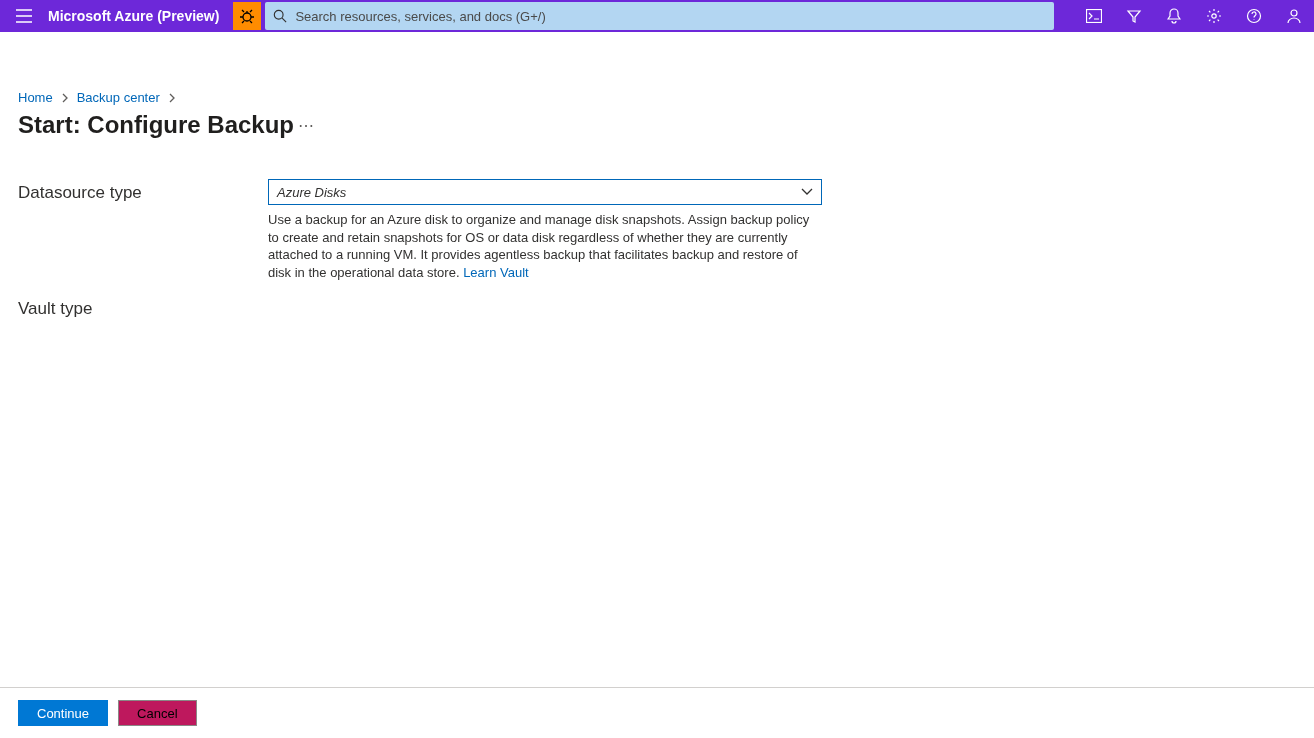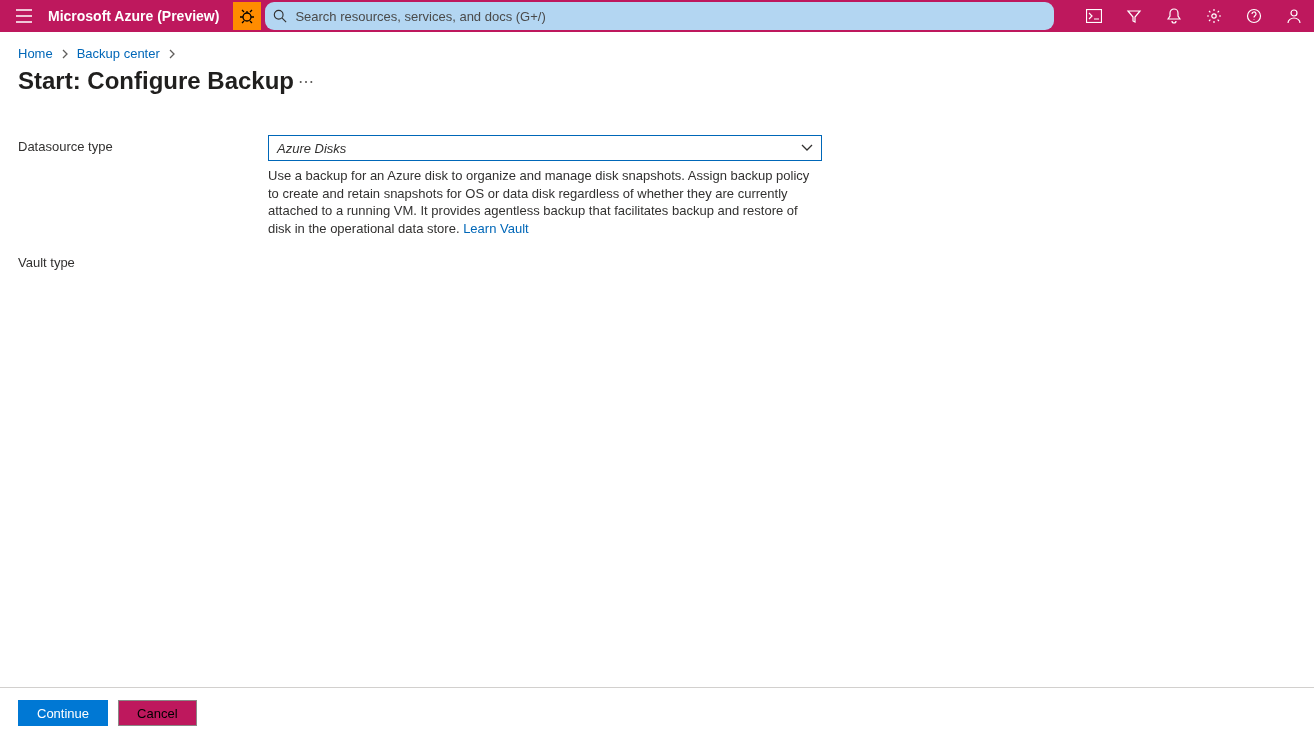--- a/index.html
+++ b/index.html
@@ -1,40 +1,40 @@
 <!DOCTYPE html>
 <html><head>
 <meta charset="utf-8">
 <style>
   * { box-sizing: border-box; margin: 0; padding: 0; }
   html, body { height: 100%; font-family: "Segoe UI", -apple-system, Arial, sans-serif; font-size: 13px; color: #323130; overflow: hidden; }
   body { display: flex; flex-direction: column; width: 1314px; height: 738px; background: #fff; }
 
   
-  .topbar { display: flex; align-items: center; height: 32px; background: #be185d; color: #fff; }
+  .topbar { display: flex; align-items: center; height: 32px; background: #6d28d9; color: #fff; }
   .hamburger { width: 48px; display: flex; align-items: center; justify-content: center; height: 100%; }
   .brand { font-size: 14px; font-weight: 600; padding: 0 10px 0 0; white-space: nowrap; }
   .bug-btn { width: 28px; height: 28px; background: #ff8c00; display: flex; align-items: center; justify-content: center; margin: 0 4px; }
-  .search { flex: 1; display: flex; align-items: center; height: 28px; background: #b3d6f2; border-radius: 9px; padding: 0 8px; margin-right: 20px; }
+  .search { flex: 1; display: flex; align-items: center; height: 28px; background: #b3d6f2; border-radius: 2px; padding: 0 8px; margin-right: 20px; }
   .search input { flex: 1; border: none; background: transparent; color: #323130; font-size: 13px; outline: none; padding-left: 8px; }
   .search input::placeholder { color: #4a4a4a; }
   .top-icons { display: flex; align-items: center; height: 100%; }
   .top-icons > div { width: 40px; height: 100%; display: flex; align-items: center; justify-content: center; }
 
   
-  .page { flex: 1; padding: 14px 18px 0 18px; overflow: auto; }
+  .page { flex: 1; padding: 14px 18px 0 18px; overflow: auto; margin-top: 44px; }
   .breadcrumb { display: flex; align-items: center; gap: 8px; font-size: 13px; color: #0067b8; margin-bottom: 6px; }
   .breadcrumb .sep { color: #605e5c; }
   .breadcrumb a { color: #0067b8; text-decoration: none; }
   .page-title-row { display: flex; align-items: center; gap: 4px; margin-bottom: 40px; }
   h1.page-title { font-size: 24px; font-weight: 600; color: #201f1e; }
   .ellipsis { color: #605e5c; font-size: 16px; letter-spacing: 1px; }
 
   .form-row { display: flex; align-items: flex-start; margin-bottom: 14px; }
-  .form-label { width: 250px; font-size: 13px; color: #323130; padding-top: 4px; }
+  .form-label { width: 250px; font-size: 17px; color: #323130; padding-top: 4px; }
   .form-control { width: 554px; }
   .description { width: 554px; font-size: 13px; color: #323130; line-height: 1.35; margin-top: 6px; }
   .description .link { color: #0067b8; text-decoration: none; }
 
   .select { height: 26px; border: 1px solid #0067b8; display: flex; align-items: center; justify-content: space-between; padding: 0 8px; background: #fff; }
   .select.disabled { border: 1px solid #c8c6c4; background: #f3f2f1; color: #a19f9d; }
   .select.disabled .select-value { color: #a19f9d; }
   .select-value { font-size: 13px; color: #323130; font-style: italic; }
   .chev { }
 

